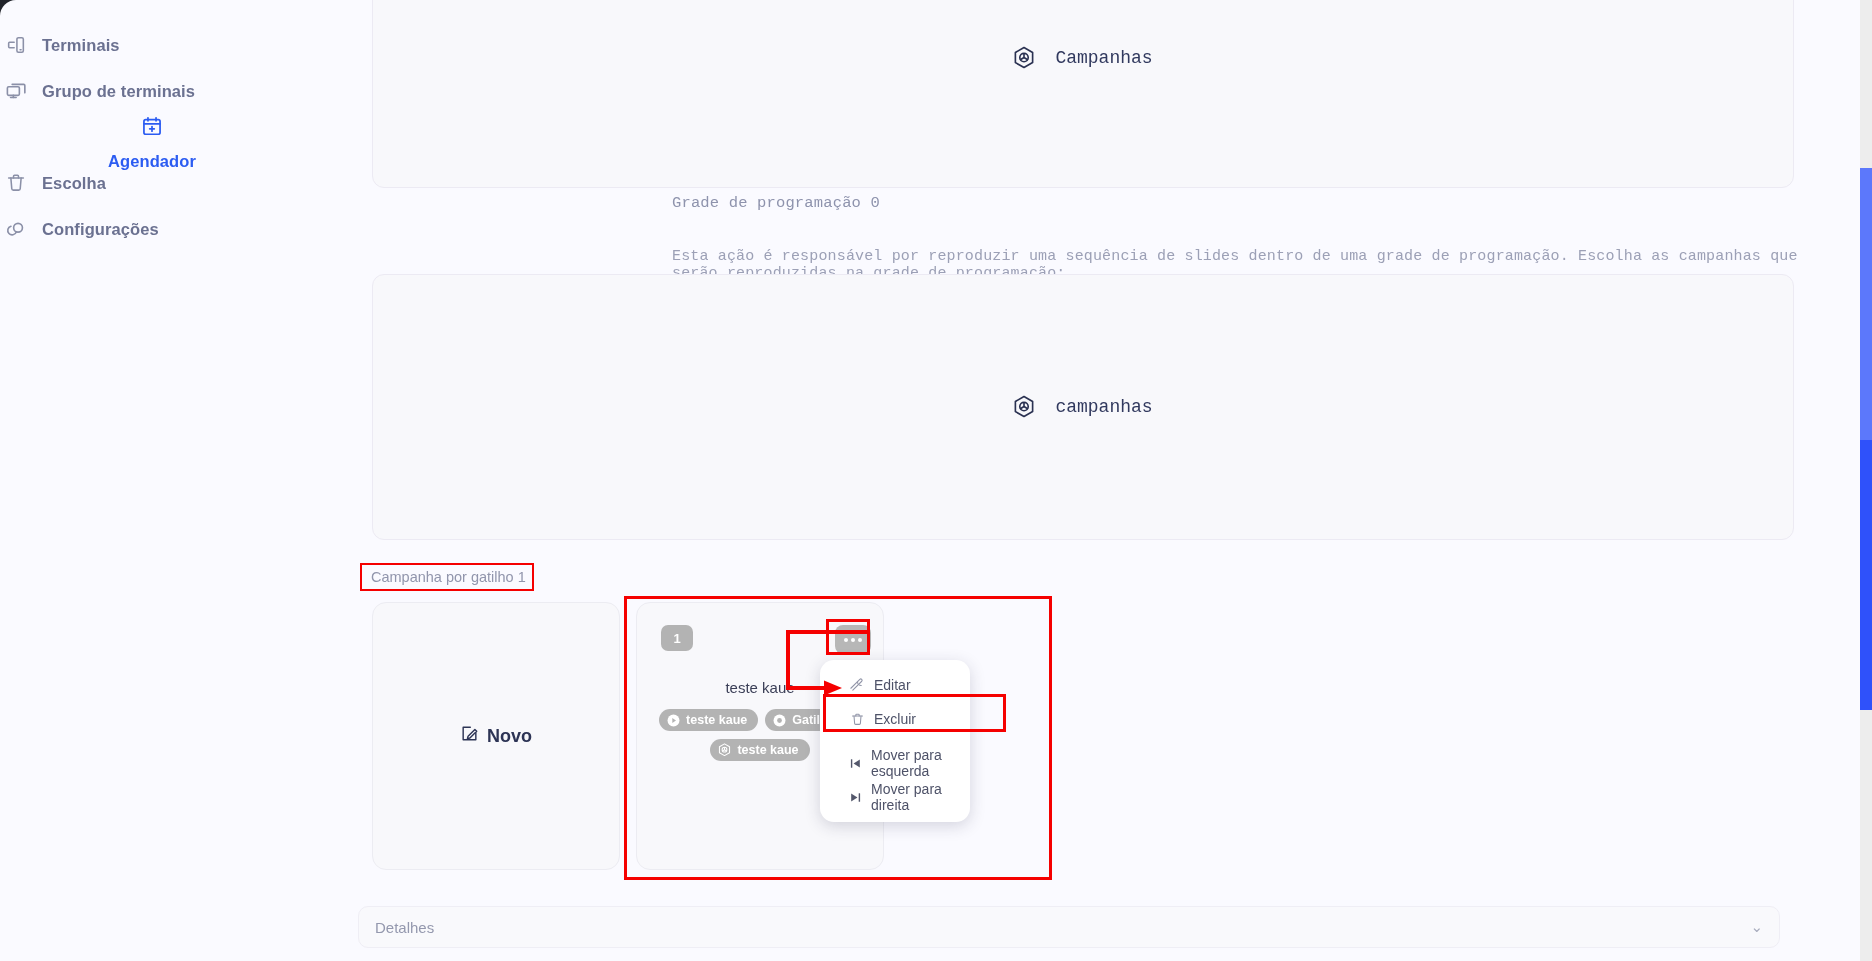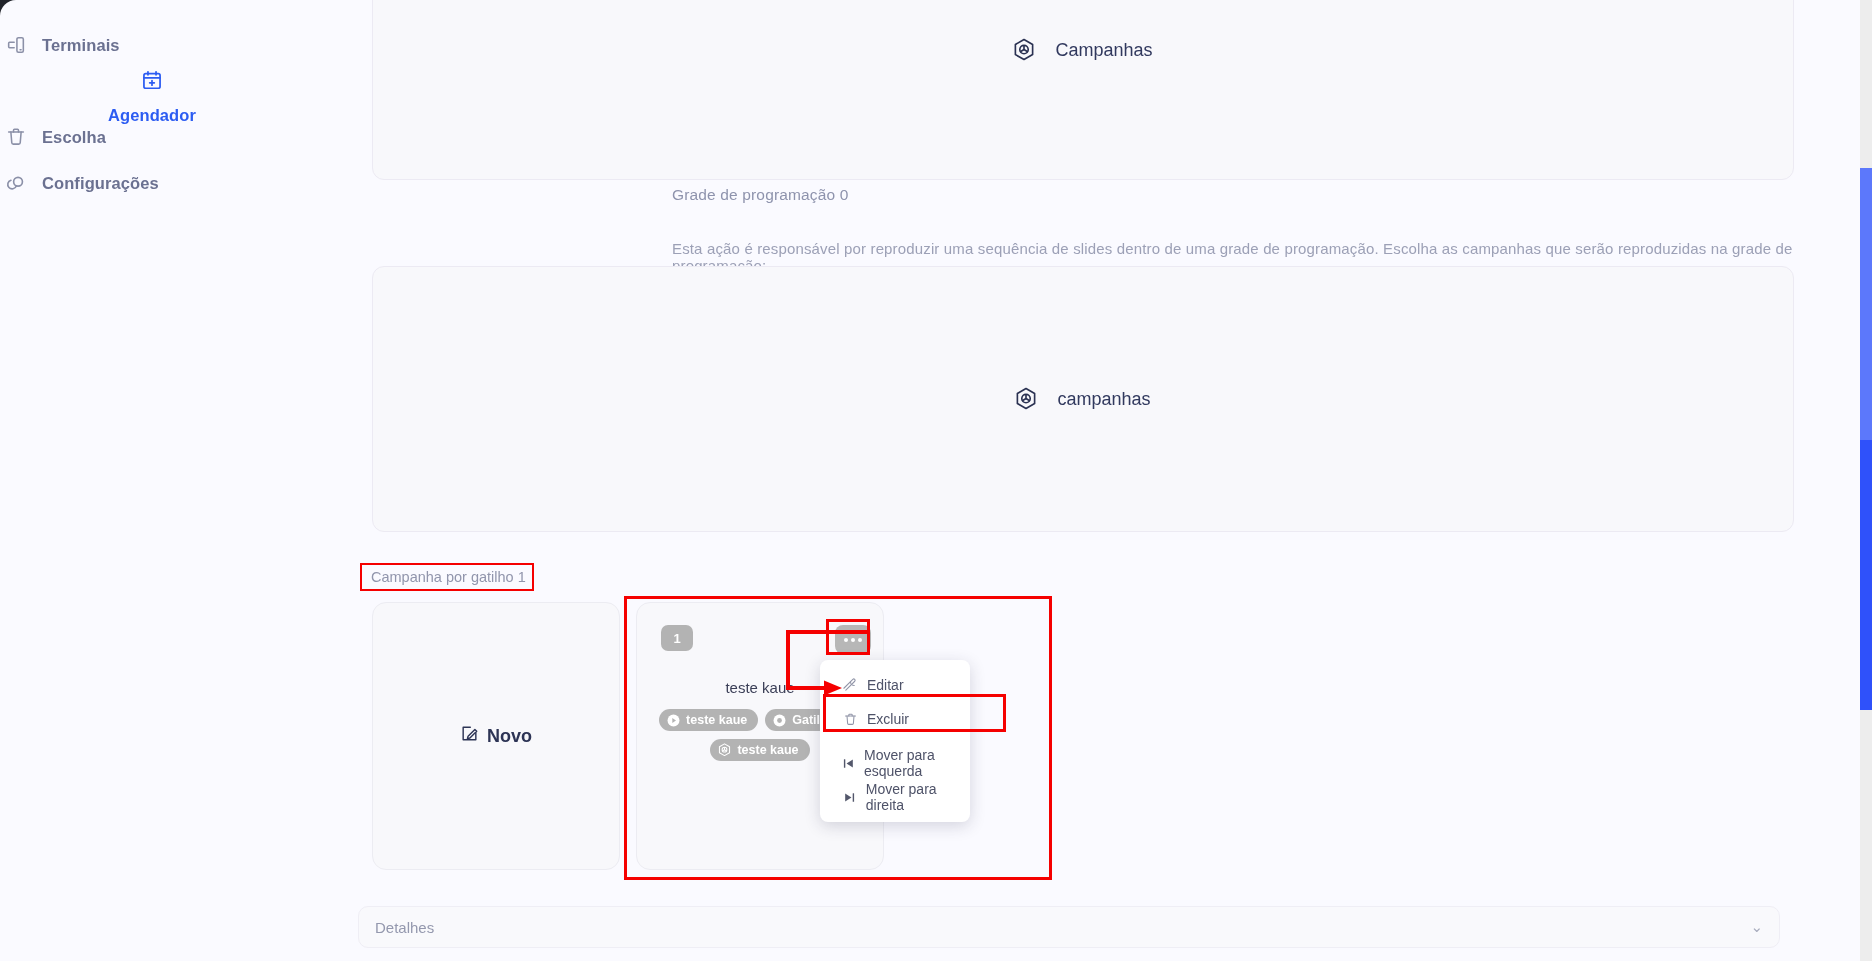--- a/index.html
+++ b/index.html
@@ -50,23 +50,24 @@
     letter-spacing: .1px;
     cursor: pointer;
   }
   .nav-item.active { color: #2c5cf2; flex-direction: column; }
   .nav-icon { width: 24px; height: 24px; display: flex; align-items: center; justify-content: center; flex: 0 0 24px;}
   .nav-icon svg { display: block; }
 
   
   .content {
     position: absolute;
-    left: 300px; top: 0;
+    left: 300px; top: 8px;
     width: 1542px; height: 728px;
     padding: 0;
+    font-family: Liberation Mono, monospace;
   }
 
   .panel {
     position: absolute;
     left: 72px;
     width: 1422px;
     background: #f8f8fb;
     border: 1px solid #eceaf3;
     border-radius: 12px;
     display: flex; align-items: center; justify-content: center;
@@ -167,23 +168,23 @@
     white-space: nowrap;
   }
   .badge svg { display: block; }
 
   
   .ctx-menu {
     position: absolute;
     left: 820px; top: 660px;
     width: 150px;
     background: #fff;
-    border-radius: 8px;
+    border-radius: 14px;
     box-shadow: 0 4px 16px rgba(40,40,70,.18);
-    padding: 8px 0;
+    padding: 8px 7px;
     z-index: 30;
   }
   .ctx-item {
     display: flex; align-items: center; gap: 9px;
     height: 34px;
     padding-left: 22px;
     font-size: 14px;
     color: #4e5268;
     cursor: pointer;
   }
@@ -247,20 +248,31 @@
       <span class="nav-icon">
         <svg width="22" height="22" viewBox="0 0 24 24" fill="none" stroke="#8b90a8" stroke-width="1.7" stroke-linecap="round" stroke-linejoin="round">
           <rect x="13" y="4" width="7" height="16" rx="1.6"></rect>
           <path d="M10 9 H5 a1 1 0 0 0 -1 1 v4 a1 1 0 0 0 1 1 h5"></path>
           <path d="M16.5 17.2 h1"></path>
         </svg>
       </span>
       <span>Terminais</span>
     </div>
 
+    <div class="nav-item">
+      <span class="nav-icon">
+        <svg width="23" height="23" viewBox="0 0 24 24" fill="none" stroke="#8b90a8" stroke-width="1.7" stroke-linecap="round" stroke-linejoin="round">
+          <rect x="2.5" y="7" width="12.5" height="9" rx="1.4"></rect>
+          <path d="M8.7 16 v2.3"></path>
+            <path d="M5.8 18.3 h5.8"></path>
+          <path d="M7.5 4.6 h12 a1.2 1.2 0 0 1 1.2 1.2 v7.6"></path>
+        </svg>
+      </span>
+      <span>Grupo de terminais</span>
+    </div>
 
     <div class="nav-item active">
       <span class="nav-icon">
         <svg width="22" height="22" viewBox="0 0 24 24" fill="none" stroke="#2c5cf2" stroke-width="1.9" stroke-linecap="round" stroke-linejoin="round">
           <rect x="3.2" y="5" width="17.6" height="16" rx="2"></rect>
           <path d="M3.2 9.6 H20.8"></path>
           <path d="M7.6 3 v3.4"></path>
             <path d="M16.4 3 v3.4"></path>
           <path d="M12 12.6 v5"></path>
             <path d="M9.5 15.1 h5"></path>

